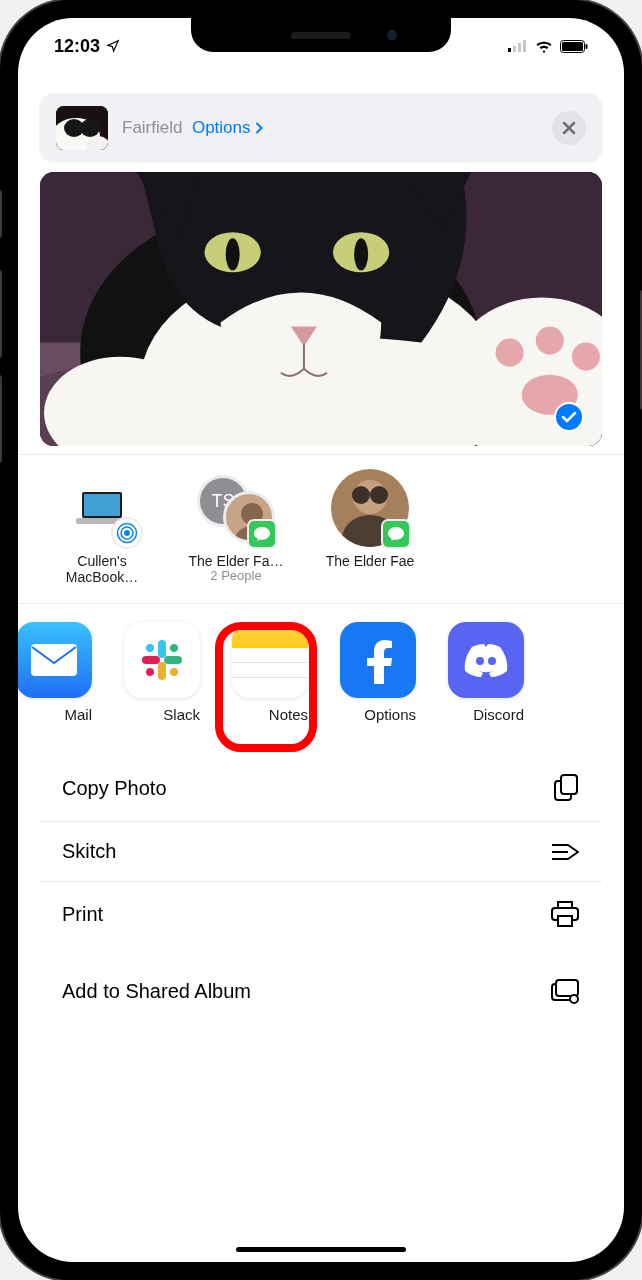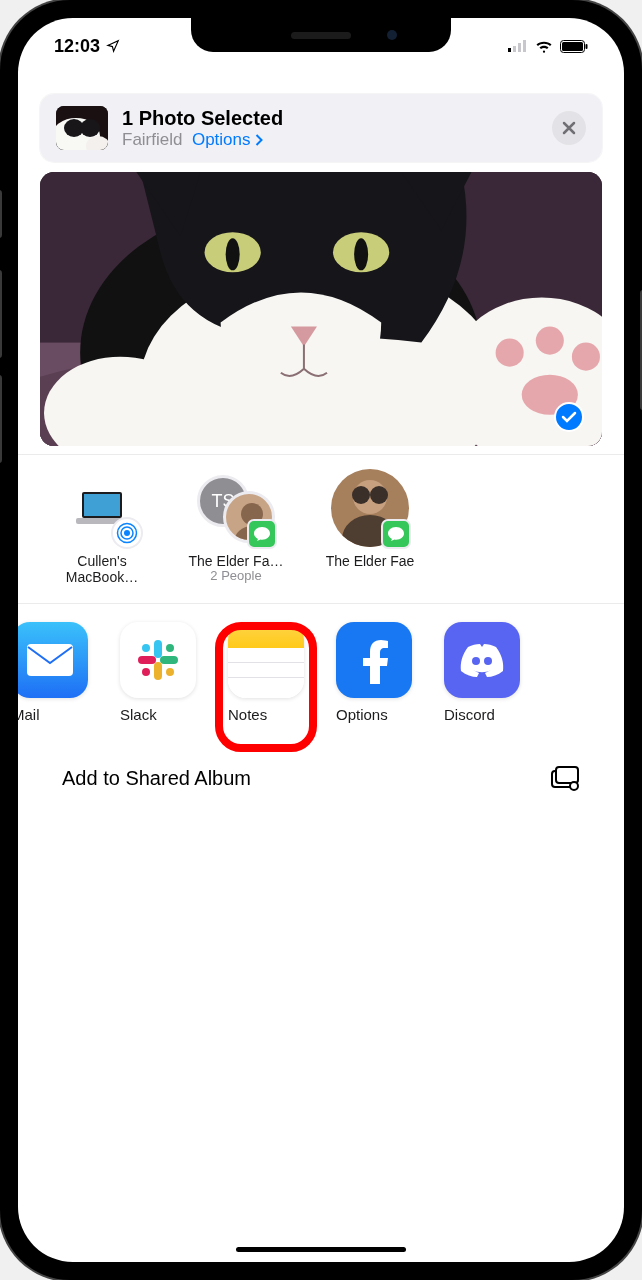--- a/index.html
+++ b/index.html
@@ -147,21 +147,21 @@
   .app-row {
     display: flex;
     gap: 28px;
     padding: 14px 12px 10px;
     align-items: flex-start;
     overflow: hidden;
   }
   .app-item {
     display: flex;
     flex-direction: column;
-    align-items: flex-start;
+    align-items: flex-end;
     gap: 8px;
     width: 80px;
     flex-shrink: 0;
     text-align: center;
   }
   .app-item:first-child { margin-left: -18px; }
   .app-icon {
     width: 76px; height: 76px; border-radius: 18px;
     display: flex; align-items: center; justify-content: center;
     box-shadow: 0 1px 4px rgba(0,0,0,0.12);
@@ -242,21 +242,20 @@
         <div class="thumb">
           <svg viewBox="0 0 52 44" width="52" height="44">
             <rect width="52" height="44" fill="#1a1012"></rect>
             <ellipse cx="20" cy="30" rx="24" ry="18" fill="#f8f8f5"></ellipse>
             <ellipse cx="18" cy="22" rx="10" ry="9" fill="#19161a"></ellipse>
             <ellipse cx="34" cy="22" rx="10" ry="9" fill="#19161a"></ellipse>
             <ellipse cx="42" cy="40" rx="12" ry="10" fill="#f3f0ee"></ellipse>
           </svg>
         </div>
         <div class="titles">
-          <h2>1 Photo Selected</h2>
           <div class="sub">
             <span>Fairfield</span>&nbsp;&nbsp;<a><span>Options</span> <svg width="9" height="12" viewBox="0 0 8 12" style="vertical-align:-1px;">
                   <path d="M1 1 L6 6 L1 11" fill="none" stroke="#007aff" stroke-width="2"></path>
                 </svg></a>
           </div>
         </div>
         <div class="close-btn">
           <svg width="14" height="14" viewBox="0 0 14 14">
               <path d="M2 2 L12 12 M12 2 L2 12" stroke="#6f6f74" stroke-width="2.5" stroke-linecap="round"></path>
             </svg>
@@ -429,20 +428,43 @@
                   <circle cx="18" cy="20" r="4" fill="#5865f2"></circle>
                   <circle cx="30" cy="20" r="4" fill="#5865f2"></circle>
                 </svg>
             </div>
             <div class="app-label">Discord</div>
           </div>
         </div>
         <div class="highlight-ring" id="ring" style="left: 197px; top: 14px;"></div>
       </div>
 
+      <div class="action-card">
+        <div class="action-row">
+          <span>Copy Photo</span>
+          <svg width="28" height="30" viewBox="0 0 28 30">
+              <rect x="3" y="8" width="16" height="19" rx="3" fill="none" stroke="#000" stroke-width="2"></rect>
+              <rect x="9" y="2" width="16" height="19" rx="3" fill="#fff" stroke="#000" stroke-width="2"></rect>
+            </svg>
+        </div>
+        <div class="action-row">
+          <span>Skitch</span>
+          <svg width="30" height="22" viewBox="0 0 30 22">
+              <path d="M2 4 L18 4 L28 11 L18 18 L2 18 M2 11 L18 11" fill="none" stroke="#000" stroke-width="2" stroke-linejoin="round"></path>
+            </svg>
+        </div>
+        <div class="action-row">
+          <span>Print</span>
+          <svg width="30" height="28" viewBox="0 0 30 28">
+              <rect x="8" y="2" width="14" height="6" fill="none" stroke="#000" stroke-width="2"></rect>
+              <rect x="2" y="8" width="26" height="12" rx="3" fill="none" stroke="#000" stroke-width="2"></rect>
+              <rect x="8" y="16" width="14" height="10" fill="#fff" stroke="#000" stroke-width="2"></rect>
+            </svg>
+        </div>
+      </div>
 
       <div class="action-card" style="margin-top:14px;">
         <div class="action-row">
           <span>Add to Shared Album</span>
           <svg width="30" height="26" viewBox="0 0 30 26">
               <rect x="2" y="6" width="22" height="16" rx="3" fill="none" stroke="#000" stroke-width="2"></rect>
               <rect x="6" y="2" width="22" height="16" rx="3" fill="#fff" stroke="#000" stroke-width="2"></rect>
               <circle cx="24" cy="21" r="4" fill="#fff" stroke="#000" stroke-width="2"></circle>
             </svg>
         </div>

